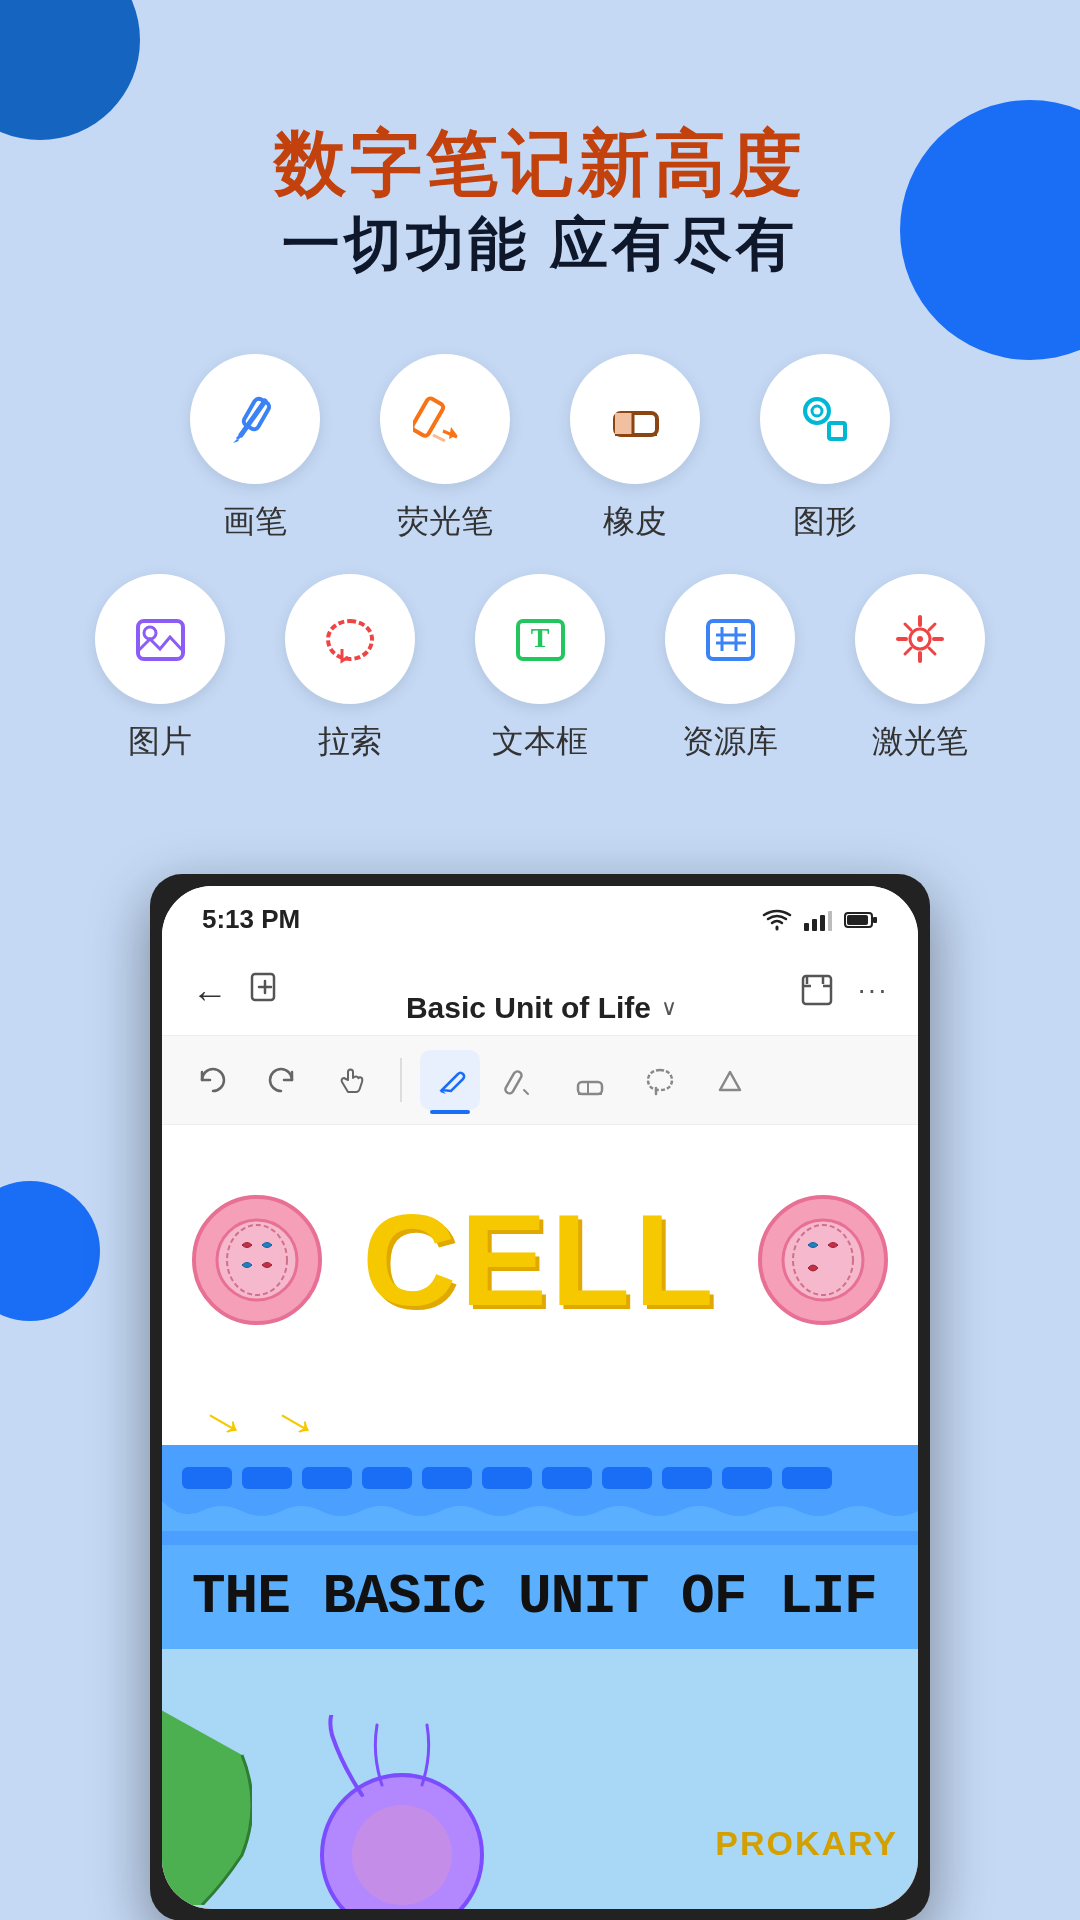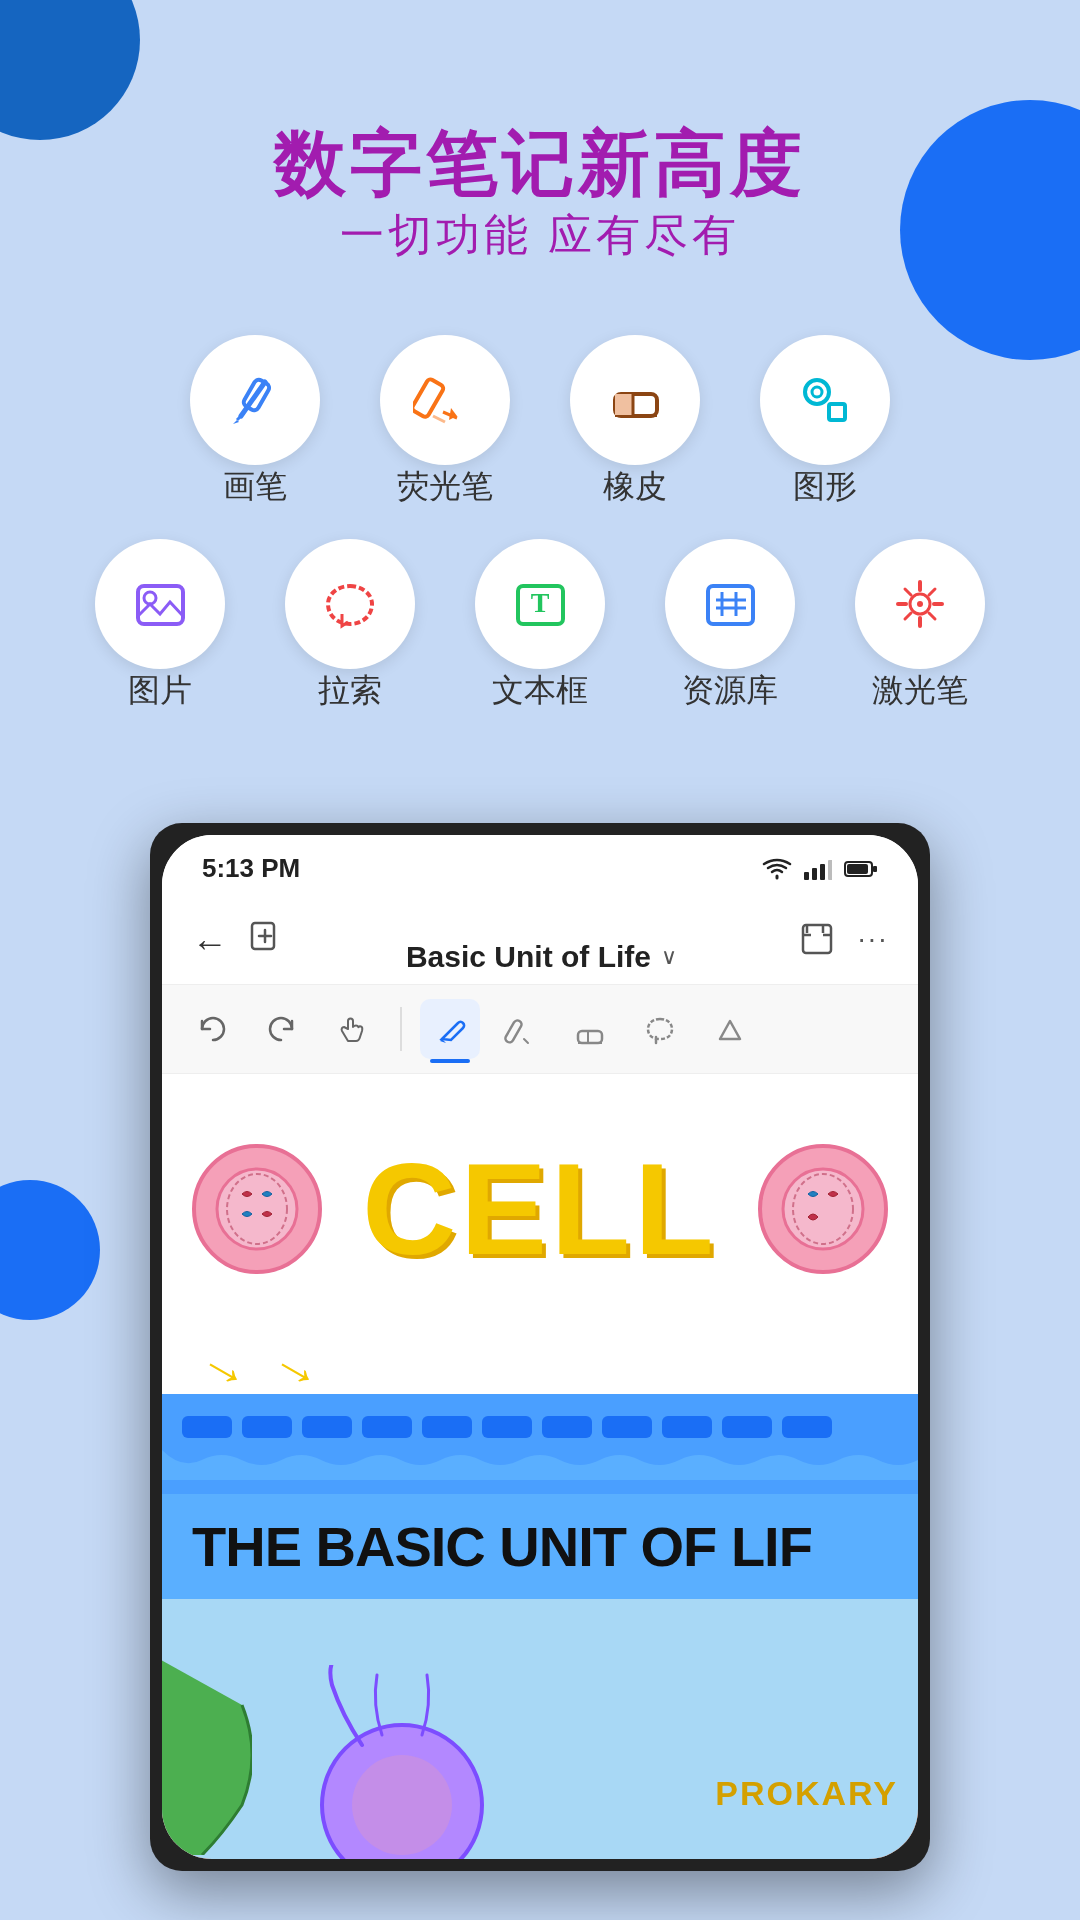--- a/index.html
+++ b/index.html
@@ -53,29 +53,29 @@
       position: relative;
       z-index: 1;
       text-align: center;
       padding-top: 120px;
       padding-bottom: 50px;
     }
 
     .header-title {
       font-size: 72px;
       font-weight: 800;
-      color: #a21caf;
+      color: #c2410c;
       line-height: 1.2;
       letter-spacing: 4px;
     }
 
     .header-subtitle {
-      font-size: 44px;
-      font-weight: 400;
-      color: #a21caf;
+      font-size: 58px;
+      font-weight: 700;
+      color: #0f172a;
       letter-spacing: 4px;
     }
 
     
     .tools-section {
       position: relative;
       z-index: 1;
       padding: 20px 80px 60px;
     }
 
@@ -83,21 +83,21 @@
       display: flex;
       justify-content: center;
       gap: 60px;
       margin-bottom: 30px;
     }
 
     .tool-item {
       display: flex;
       flex-direction: column;
       align-items: center;
-      gap: 0;
+      gap: 16px;
       cursor: pointer;
     }
 
     .tool-icon-circle {
       width: 130px;
       height: 130px;
       background: #ffffff;
       border-radius: 50%;
       display: flex;
       align-items: center;
@@ -321,21 +321,21 @@
     
     .basic-unit-section {
       background: #5aafff;
       padding: 20px 30px;
     }
 
     .basic-unit-text {
       font-size: 56px;
       font-weight: 900;
       color: #111;
-      font-family: Liberation Sans, sans-serif;
+      font-family: Liberation Mono, monospace;
       text-transform: uppercase;
       letter-spacing: -1px;
     }
 
     
     .bottom-cell-area {
       background: #a8d8f5;
       min-height: 260px;
       position: relative;
       display: flex;

